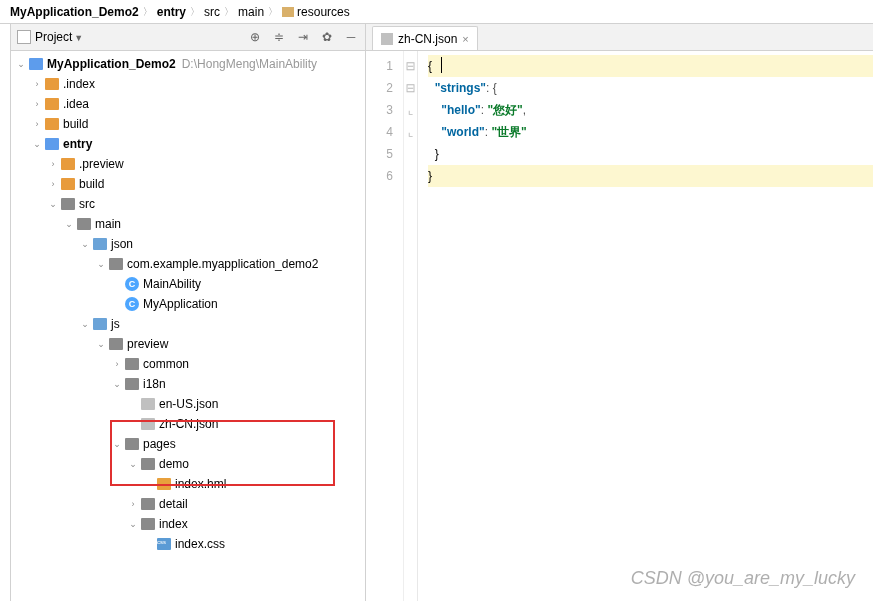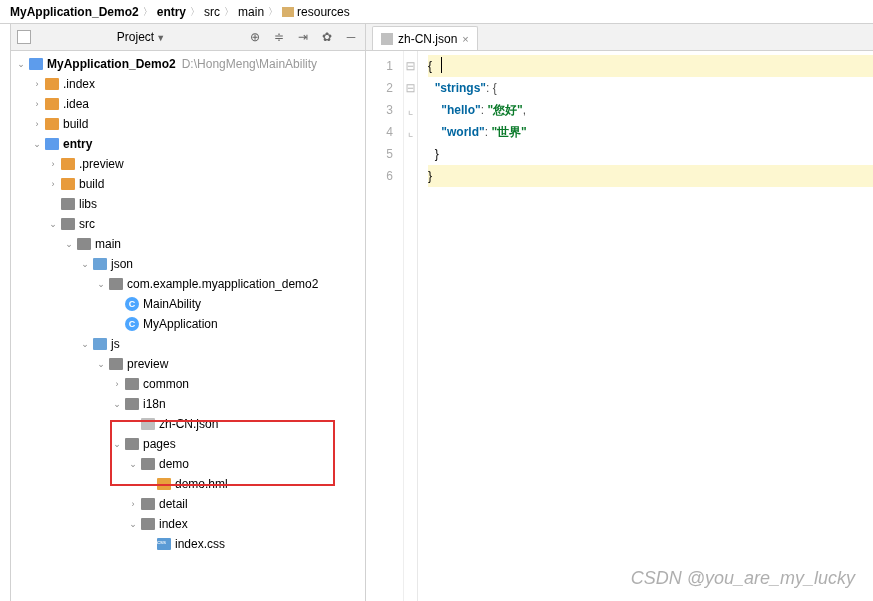--- a/index.html
+++ b/index.html
@@ -6,21 +6,21 @@
 body { width:873px; height:601px; background:#fff; overflow:hidden; position:relative; }
 .breadcrumb { height:24px; display:flex; align-items:center; padding:0 6px; border-bottom:1px solid #d1d1d1; background:#fff; }
 .bc-item { color:#000; padding:0 4px; cursor:pointer; }
 .bc-item.bold { font-weight:bold; }
 .bc-sep { color:#888; font-size:10px; }
 .bc-folder-icon { display:inline-block; width:12px; height:10px; background:#d9b06a; margin-right:3px; vertical-align:-1px; }
 .main-area { display:flex; height:577px; }
 .proj-panel { width:355px; border-right:1px solid #d1d1d1; display:flex; flex-direction:column; }
 .proj-header { height:27px; background:#f2f2f2; border-bottom:1px solid #d1d1d1; display:flex; align-items:center; padding:0 6px; }
 .proj-title-icon { width:14px; height:14px; background:#fff; border:1px solid #aaa; margin-right:4px; }
-.proj-title { flex:1;text-align:center; }
+.proj-title { flex:1; }
 .proj-title-arrow { color:#666; font-size:9px; margin-left:2px; }
 .proj-actions { display:flex; gap:8px; align-items:center; }
 .icon-btn { width:16px; height:16px; display:flex; align-items:center; justify-content:center; color:#666; cursor:pointer; }
 .tree { flex:1; overflow:auto; padding:3px 0; background:#fff; }
 .tree-row { height:20px; display:flex; align-items:center; white-space:nowrap; cursor:pointer; }
 .tw { display:inline-block; width:12px; text-align:center; color:#888; font-size:9px; }
 .ico { display:inline-block; width:14px; height:12px; margin:0 4px 0 2px; flex-shrink:0; }
 .ico.folder { background:#8a8a8a; border-radius:1px; }
 .ico.folder-orange { background:#e89b3c; border-radius:1px; }
 .ico.folder-blue { background:#6aa3d8; border-radius:1px; }
@@ -114,24 +114,20 @@
       <div class="tree-row" style="padding-left:36px">
           <span class="tw">›</span>
           <span class="ico folder-orange"></span>
           <span class="tree-label">.preview</span>
         </div>
       <div class="tree-row" style="padding-left:36px">
           <span class="tw">›</span>
           <span class="ico folder-orange"></span>
           <span class="tree-label">build</span>
         </div>
-      <div class="tree-row" style="padding-left:48px">
-          <span class="ico folder"></span>
-          <span class="tree-label">libs</span>
-        </div>
       <div class="tree-row" style="padding-left:36px">
           <span class="tw">⌄</span>
           <span class="ico folder"></span>
           <span class="tree-label">src</span>
         </div>
       <div class="tree-row" style="padding-left:52px">
           <span class="tw">⌄</span>
           <span class="ico folder"></span>
           <span class="tree-label">main</span>
         </div>
@@ -168,35 +164,39 @@
           <span class="ico folder"></span>
           <span class="tree-label">common</span>
         </div>
       <div class="tree-row" style="padding-left:100px">
           <span class="tw">⌄</span>
           <span class="ico folder"></span>
           <span class="tree-label">i18n</span>
         </div>
       <div class="tree-row" style="padding-left:128px">
           <span class="ico json"></span>
+          <span class="tree-label">en-US.json</span>
+        </div>
+      <div class="tree-row" style="padding-left:128px">
+          <span class="ico json"></span>
           <span class="tree-label">zh-CN.json</span>
         </div>
       <div class="tree-row" style="padding-left:100px">
           <span class="tw">⌄</span>
           <span class="ico folder"></span>
           <span class="tree-label">pages</span>
         </div>
       <div class="tree-row" style="padding-left:116px">
           <span class="tw">⌄</span>
           <span class="ico folder"></span>
           <span class="tree-label">demo</span>
         </div>
       <div class="tree-row" style="padding-left:144px">
           <span class="ico hml"></span>
-          <span class="tree-label">demo.hml</span>
+          <span class="tree-label">index.hml</span>
         </div>
       <div class="tree-row" style="padding-left:116px">
           <span class="tw">›</span>
           <span class="ico folder"></span>
           <span class="tree-label">detail</span>
         </div>
       <div class="tree-row" style="padding-left:116px">
           <span class="tw">⌄</span>
           <span class="ico folder"></span>
           <span class="tree-label">index</span>

